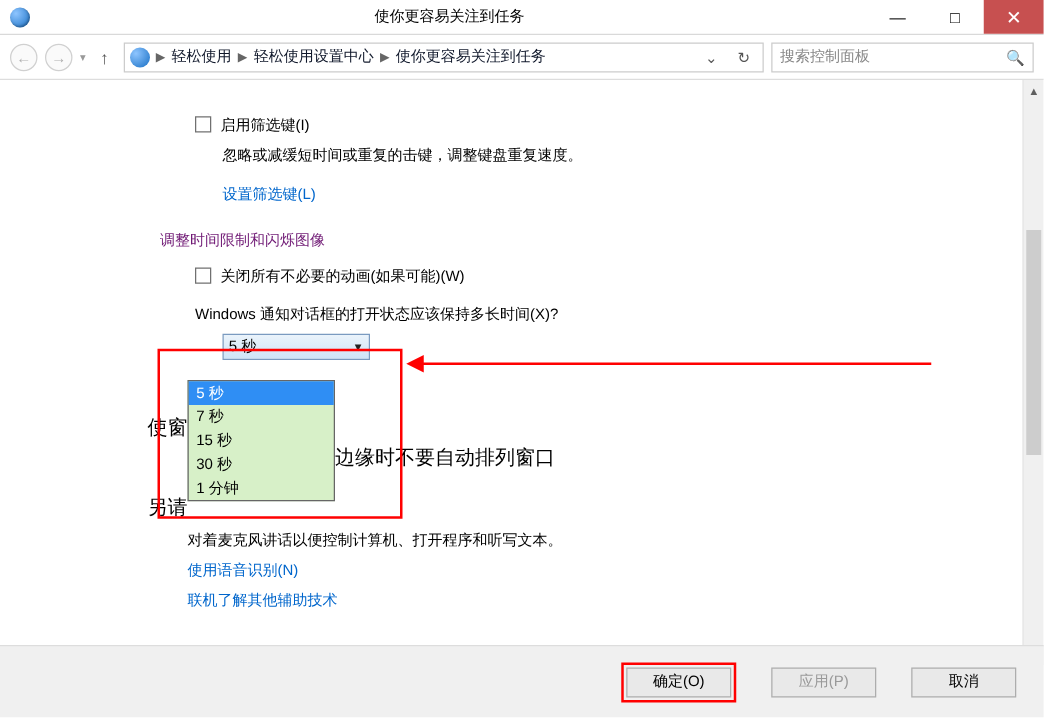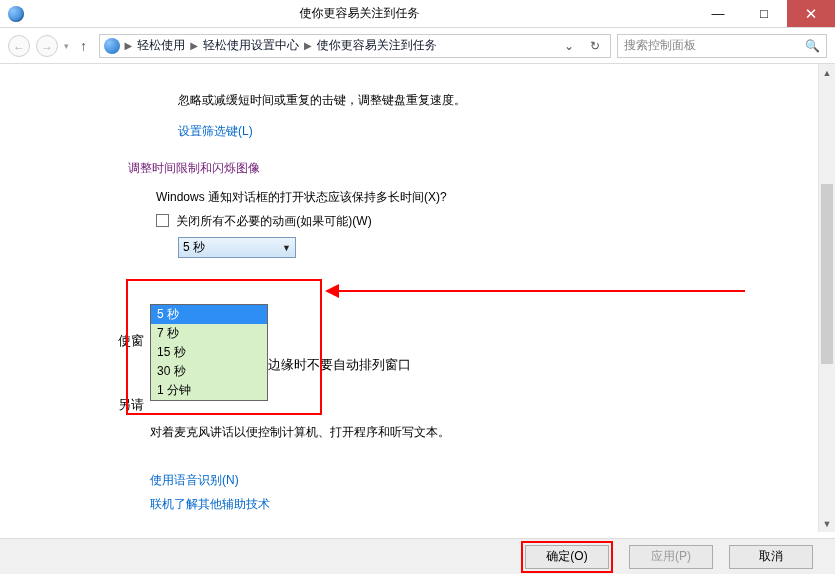--- a/index.html
+++ b/index.html
@@ -32,40 +32,40 @@
 
 .content { position: absolute; top: 64px; bottom: 42px; left: 0; right: 0; overflow: hidden; padding: 0 28px 0 28px; font-size: 12px; color: #000; }
 .scroll-track { position: absolute; right: 0; top: 0; bottom: 0; width: 17px; background: #f0f0f0; border-left: 1px solid #e5e5e5; }
 .scroll-btn { height: 17px; display: flex; align-items: center; justify-content: center; color: #606060; font-size: 9px; }
 .scroll-thumb { position: absolute; left: 2px; right: 2px; top: 120px; height: 180px; background: #cdcdcd; }
 
 .row { margin-left: 128px; margin-top: 4px; line-height: 20px; }
 .checkbox { display: inline-block; width: 13px; height: 13px; border: 1px solid #707070; vertical-align: -2px; margin-right: 4px; background: #fff; position: relative; }
 .checkbox.checked::after { content: "✓"; position: absolute; top: -4px; left: 0; font-size: 12px; color: #000; }
 .indent { margin-left: 150px; }
-.link { color: #0066cc; cursor: pointer; margin-top: 24px; }
+.link { color: #0066cc; cursor: pointer; }
 .section-hdr { margin: 20px 0 10px 100px; color: #701a75; }
 .cut-top { margin-left: 128px; margin-top: 2px; color: #333; border-top: 1px dashed transparent; }
 
 
 .red-box { position: absolute; border: 2px solid #ff0000; left: 126px; top: 215px; width: 196px; height: 136px; pointer-events: none; z-index: 5; }
 .combo { width: 118px; height: 21px; border: 1px solid #7a9ac0; background: linear-gradient(#eaf3fb,#cfe4f7); display: flex; align-items: center; padding: 0 4px; font-size: 12px; margin-left: 150px; margin-top: 6px; }
 .combo .cv { flex: 1; }
 .combo .carrow { font-size: 9px; color: #222; }
 .dd-list { position: absolute; left: 150px; top: 240px; width: 118px; border: 1px solid #666; background: #d7f0c8; font-size: 12px; z-index: 4; }
 .dd-item { padding: 1px 6px; }
 .dd-item.sel { background: #2f8ef4; color: #fff; }
 
-.side-label { position: absolute; left: 118px; font-size: 13px; }
+.side-label { position: absolute; left: 118px; font-size: 16px; }
 
 .arrow-annot { position: absolute; top: 226px; left: 330px; right: 90px; height: 2px; background: #ff0000; }
 .arrow-annot::before { content: ""; position: absolute; left: -12px; top: -6px; border: 7px solid transparent; border-right: 14px solid #ff0000; }
 
 
-.footer { position: absolute; bottom: 0; left: 0; right: 0; height: 36px; border-top: 1px solid #ddd; background: #f0f0f0; display: flex; align-items: center; justify-content: flex-end; padding-right: 22px; gap: 16px; }
+.footer { position: absolute; bottom: 0; left: 0; right: 0; height: 58px; border-top: 1px solid #ddd; background: #f0f0f0; display: flex; align-items: center; justify-content: flex-end; padding-right: 22px; gap: 28px; }
 .btn { width: 84px; height: 24px; border: 1px solid #adadad; background: #e9e9e9; font-size: 12px; display: flex; align-items: center; justify-content: center; }
 .btn.disabled { color: #9a9a9a; }
 .ok-wrap { border: 2px solid #ff0000; padding: 2px; }
 </style>
 </head>
 <body>
 
 <div class="titlebar">
   <div class="title-icon"></div>
   <div class="title-text">使你更容易关注到任务</div>
@@ -98,31 +98,35 @@
     <span>搜索控制面板</span>
     <span class="mag">🔍</span>
   </div>
 </div>
 
 <div class="content">
 
 
   <div style="height:22px"></div>
 
+  <div class="row">
+    <span class="checkbox"></span>
+    <span>启用筛选键(I)</span>
+  </div>
   <div class="indent" style="margin-top:6px">忽略或减缓短时间或重复的击键，调整键盘重复速度。</div>
   <div class="indent link" style="margin-top:14px">设置筛选键(L)</div>
 
   <div class="section-hdr">调整时间限制和闪烁图像</div>
 
-  <div class="row" style="margin-top:10px">Windows 通知对话框的打开状态应该保持多长时间(X)?</div>
-
   <div class="row">
     <span class="checkbox"></span>
     <span>关闭所有不必要的动画(如果可能)(W)</span>
   </div>
+
+  <div class="row" style="margin-top:10px">Windows 通知对话框的打开状态应该保持多长时间(X)?</div>
 
   <div class="combo">
     <span class="cv">5 秒</span>
     <span class="carrow">▼</span>
   </div>
 
   <div class="dd-list">
     <div class="dd-item sel">5 秒</div>
     <div class="dd-item">7 秒</div>
     <div class="dd-item">15 秒</div>

